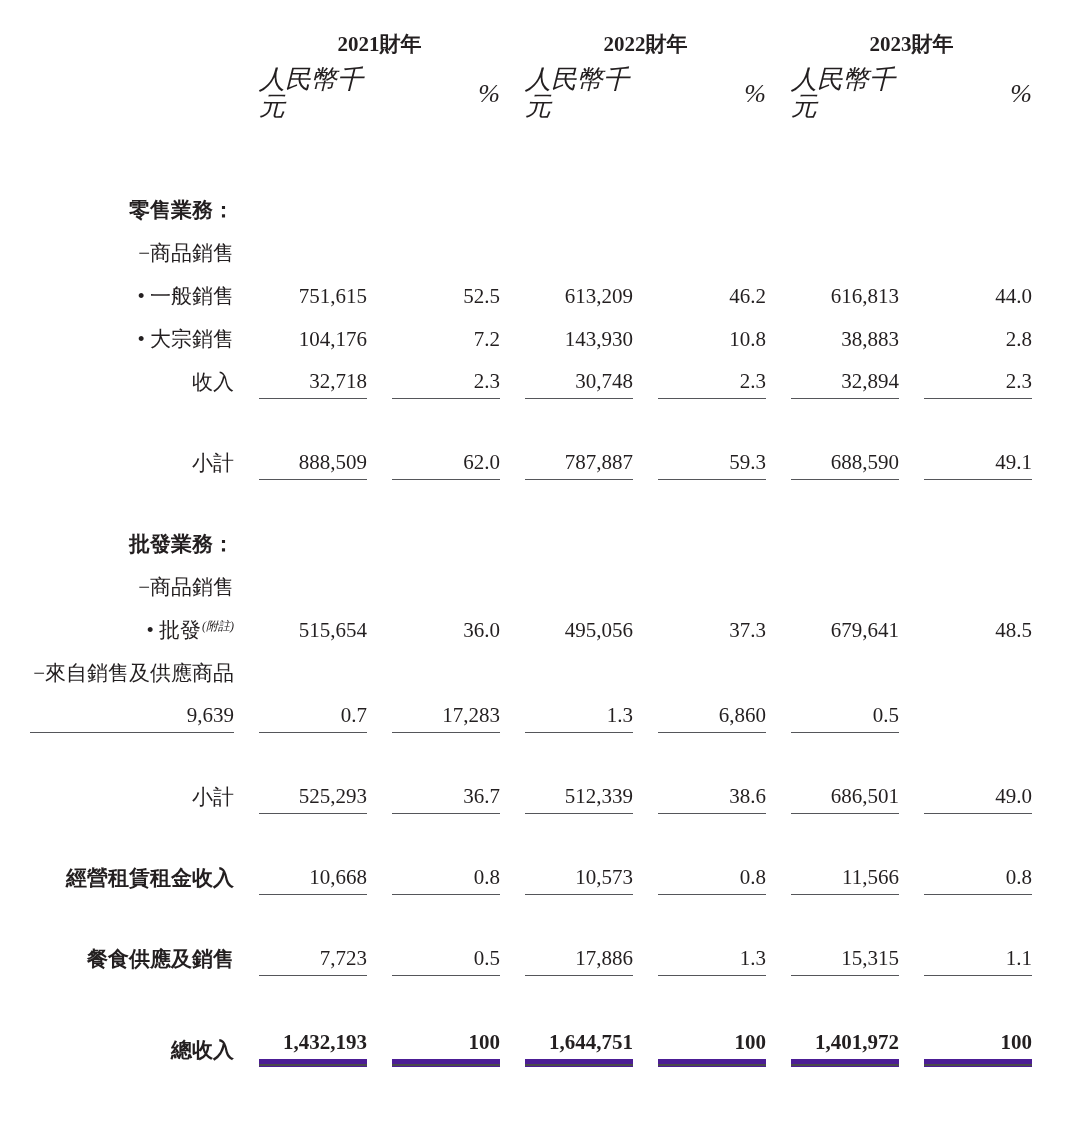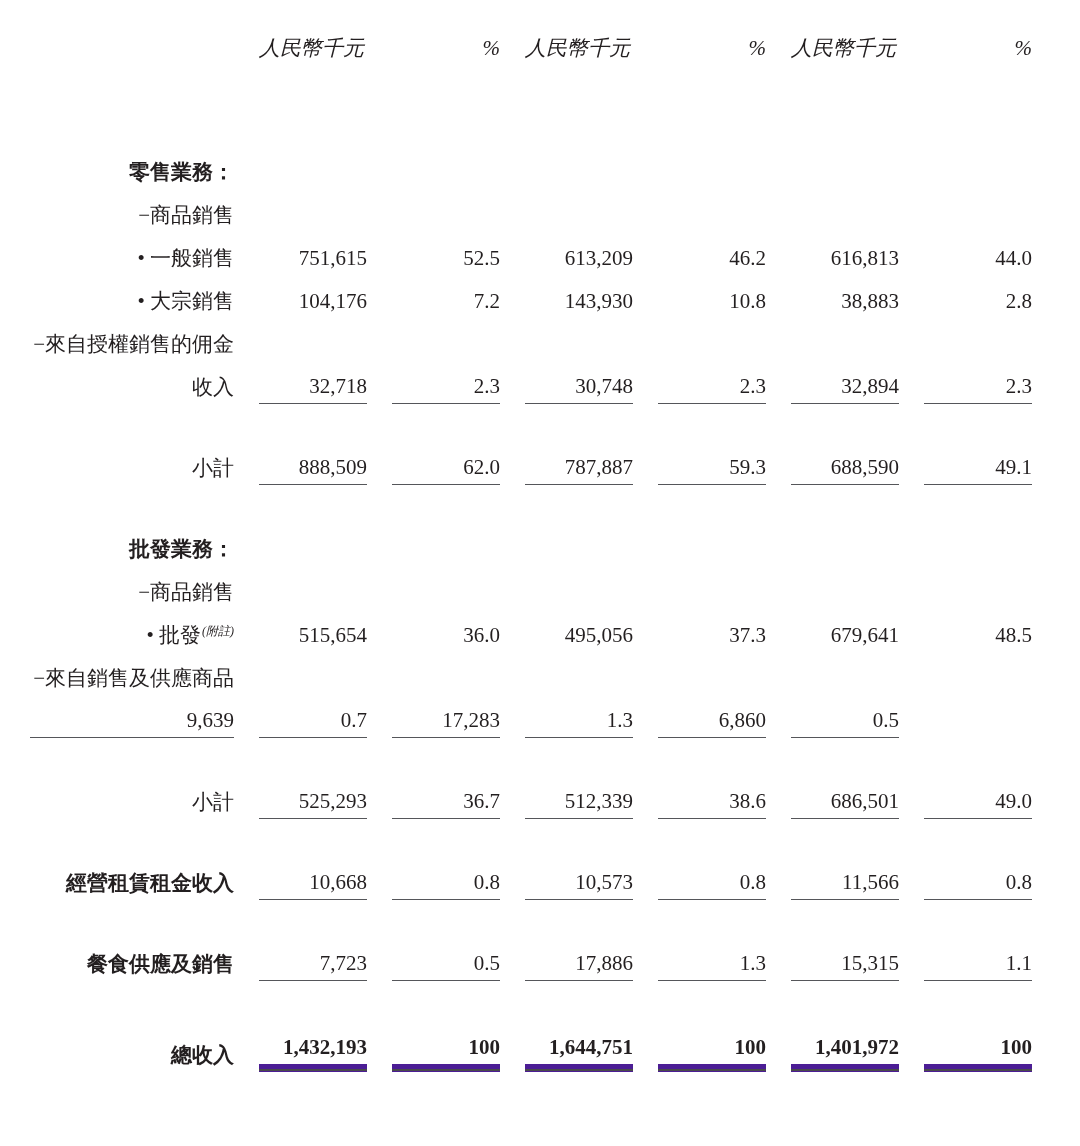--- a/index.html
+++ b/index.html
@@ -20,21 +20,21 @@
   .yr-row { height:38px; }
   .yr-row .yr {
     font-weight:bold; font-size:21px; text-align:center;
     display:flex; align-items:center; justify-content:center;
   }
   .yr-1 { grid-column:2 / 4; }
   .yr-2 { grid-column:4 / 6; }
   .yr-3 { grid-column:6 / 8; }
   .sub-row { height:46px; }
   .sub-row .cell {
-    font-style:italic; font-size:21px;
+    font-style:italic; font-size:26px;
     display:flex; align-items:center;
   }
   .sub-amt { justify-content:flex-start; }
   .sub-pct { justify-content:flex-end; }
   .c1{grid-column:2;} .c2{grid-column:3;} .c3{grid-column:4;}
   .c4{grid-column:5;} .c5{grid-column:6;} .c6{grid-column:7;}
   
   .tbody { margin-top:72px; }
   .row { height:43px; }
   .row.gap { margin-top:38px; }
@@ -59,20 +59,25 @@
     font-size:12px; font-style:italic; font-weight:normal;
     position:relative; top:-8px; margin-left:1px; white-space:nowrap;
   }
 </style>
 </head>
 <body>
 
 <div class="page">
 
   <div class="thead">
+    <div class="grid yr-row">
+      <div class="cell yr yr-1">2021財年</div>
+      <div class="cell yr yr-2">2022財年</div>
+      <div class="cell yr yr-3">2023財年</div>
+    </div>
     <div class="grid sub-row">
       <div class="cell sub-amt c1">人民幣千元</div>
       <div class="cell sub-pct c2">%</div>
       <div class="cell sub-amt c3">人民幣千元</div>
       <div class="cell sub-pct c4">%</div>
       <div class="cell sub-amt c5">人民幣千元</div>
       <div class="cell sub-pct c6">%</div>
     </div>
   </div>
 
@@ -103,25 +108,20 @@
           <span>• 大宗銷售</span>
         </div>
         <div class="cell num">104,176</div>
         <div class="cell num">7.2</div>
         <div class="cell num">143,930</div>
         <div class="cell num">10.8</div>
         <div class="cell num">38,883</div>
         <div class="cell num">2.8</div>
       </div>
       <div class="grid row">
-        <div class="cell label ind0">
-          <span>−來自授權銷售的佣金</span>
-        </div>
-      </div>
-      <div class="grid row">
         <div class="cell label ind2">
           <span>收入</span>
         </div>
         <div class="cell num ul">32,718</div>
         <div class="cell num ul">2.3</div>
         <div class="cell num ul">30,748</div>
         <div class="cell num ul">2.3</div>
         <div class="cell num ul">32,894</div>
         <div class="cell num ul">2.3</div>
       </div>

